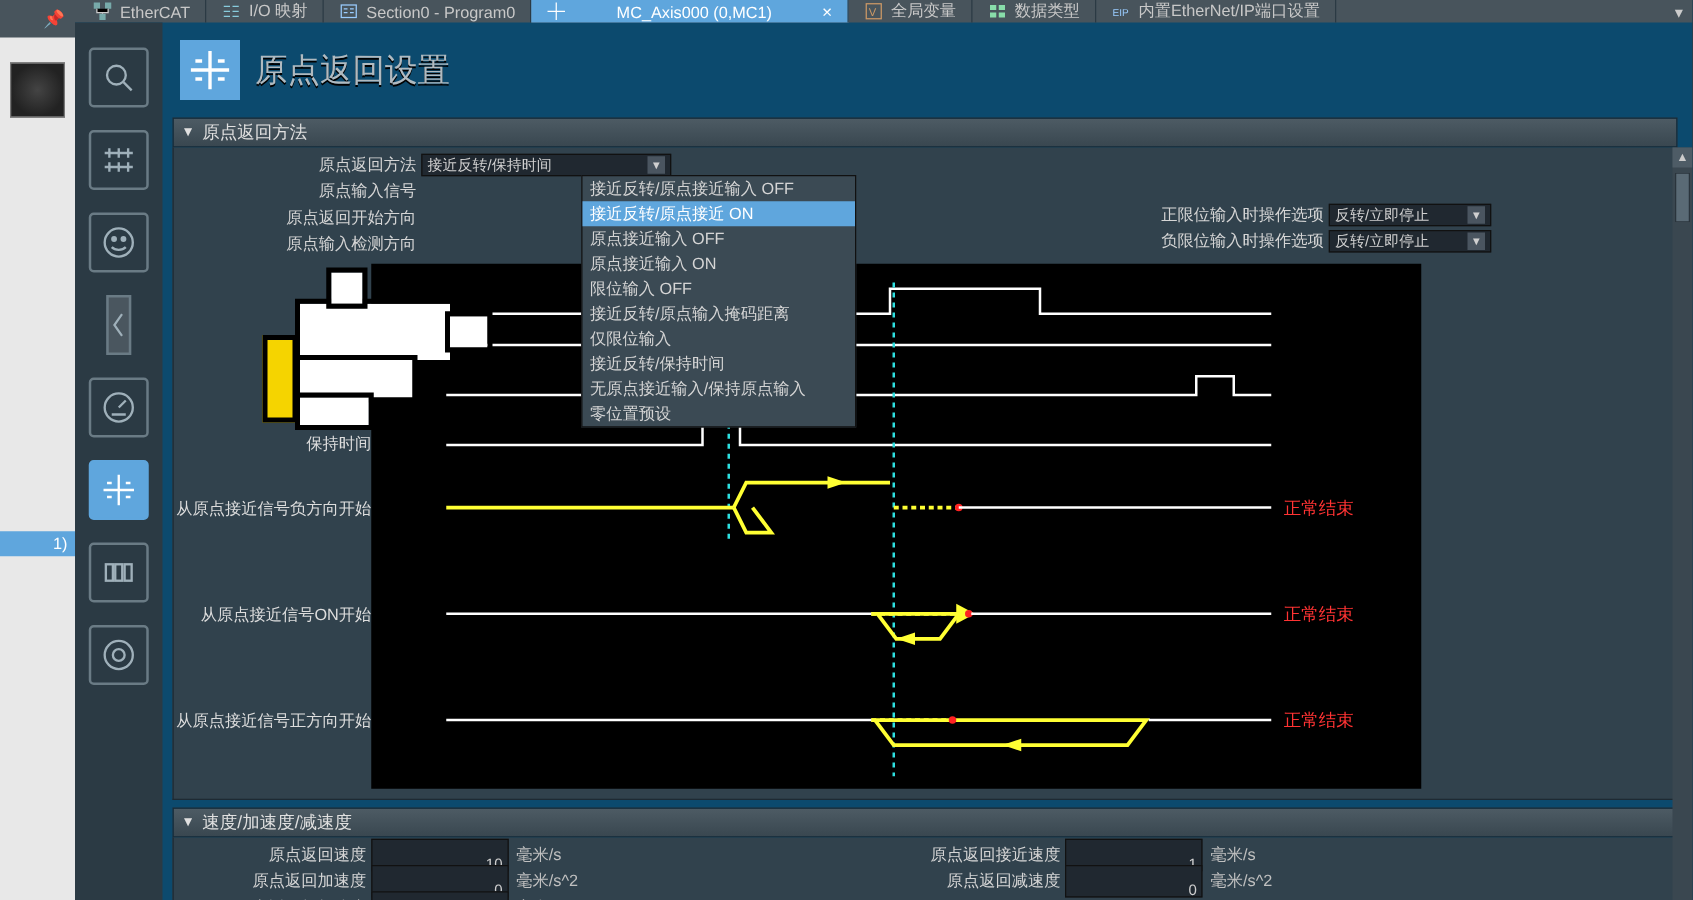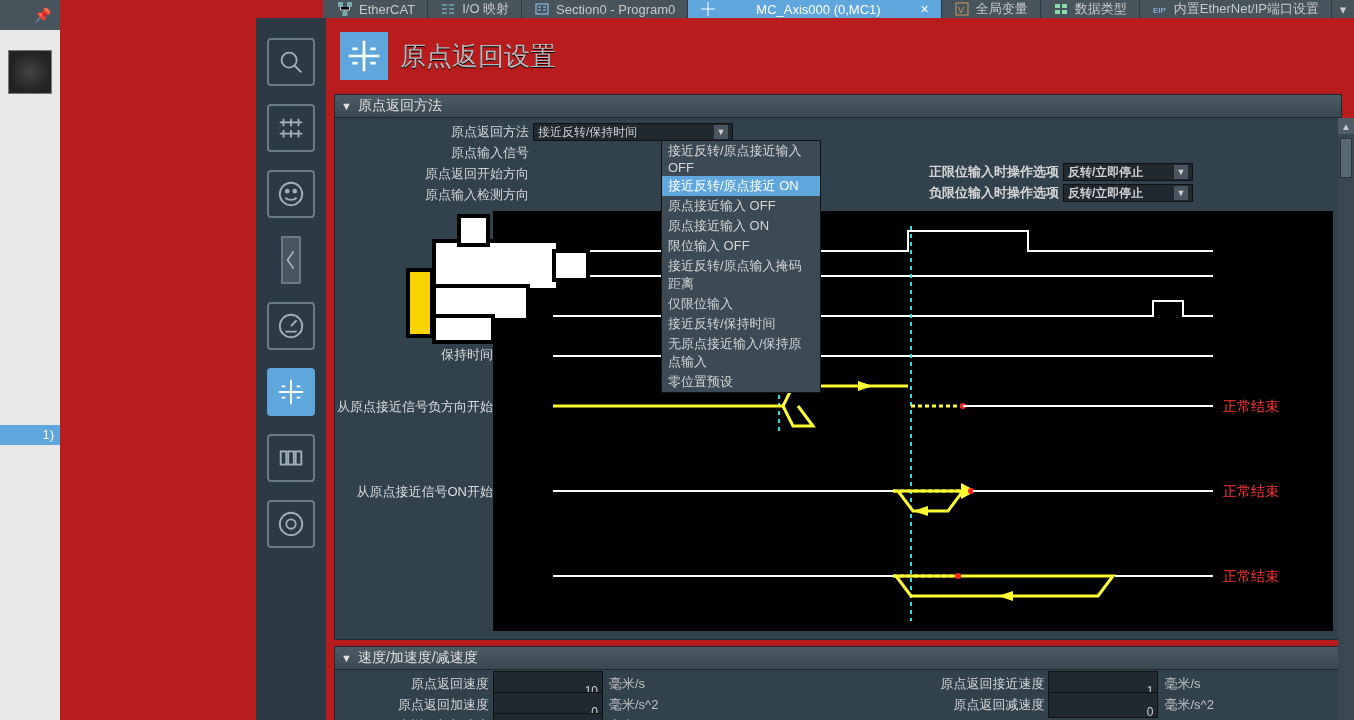--- a/index.html
+++ b/index.html
@@ -6,21 +6,21 @@
   body { background: #2b3a44; color: #d0d0d0; width: 1354px; height: 720px; overflow: hidden; font-size: 13px; }
   .root { display: flex; width: 100%; height: 100%; }
 
   
   .left-stub { width: 60px; background: #e8e8e8; color: #333; position: relative; }
   .left-stub::before { content:''; position:absolute; top:0; left:0; right:0; height:30px; background:#48545c;}
   .left-stub-pin { position:absolute; top:7px; right:8px; color:#ddd; font-size:14px; }
   .left-stub-sel { position:absolute; top:425px; left:0; right:0; height:20px; background:#5fa6dd; color:#fff; text-align:right; padding-right:6px; line-height:20px;}
   .left-stub-thumb { position:absolute; top:50px; left:8px; width:44px; height:44px; border:1px solid #777; background:#333 radial-gradient(circle at 50% 50%, #444 0,#222 70%); }
 
-  .main { flex:1; display:flex; flex-direction:column; background:#b91c1c;align-items:flex-end; }
+  .main { flex:1; display:flex; flex-direction:column; background:#0c4a6e; }
 
   
   .tabstrip { height:30px; display:flex; align-items:stretch; background:#48545c; padding-left:2px; }
   .tab { display:flex; align-items:center; gap:6px; padding:0 12px; color:#c8c8c8; border-right:1px solid #2b3a44; cursor:pointer; font-size:13px;}
   .tab.active { background:#5fa6dd; color:#fff;gap:40px; }
   .tab-close { color:#fff; font-size:14px; }
   .tab-ico { width:16px; height:16px; display:inline-flex; align-items:center; justify-content:center; }
   .tab-arrow { margin-left:auto; width:22px; display:flex; align-items:center; justify-content:center; color:#ccc;}
 
   
@@ -48,21 +48,21 @@
   .param-row { display:flex; align-items:center; height:20px;}
   .param-label { text-align:right; width:190px; font-size:13px; color:#d5d5d5; padding-right:4px;}
   .param-select { width:200px; height:18px; background:#202830; border:1px solid #111; color:#d0d0d0; font-size:12px; display:flex; align-items:center; padding:0 4px; position:relative; cursor:pointer;}
   .param-select .caret { margin-left:auto; width:14px; height:14px; background:#4a5560; display:flex; align-items:center; justify-content:center; font-size:9px;}
   .param-right .param-label{ width:200px;}
   .param-right .param-select{ width:130px;}
   .param-input { width:110px; height:18px; background:#202830; border:1px solid #111; color:#d0d0d0; text-align:right; padding:12px 4px; font-size:12px;}
   .unit { margin-left:6px; color:#c0c0c0;}
 
   
-  .dropdown { position:absolute; left:326px; top:22px; width:160px; background:#3b4a54; border:1px solid #111; z-index:50;}
+  .dropdown { position:absolute; left:326px; top:22px; width:220px; background:#3b4a54; border:1px solid #111; z-index:50;}
   .dropdown-item { padding:1px 6px; font-size:13px; color:#d5d5d5; cursor:pointer;}
   .dropdown-item.sel { background:#5fa6dd; color:#fff;}
 
   
   .diagram { margin:6px 0 0 150px; width:840px; height:420px; background:#000; position:relative;}
   .diag-label { position:absolute; right:840px; width:220px; text-align:right; color:#ddd; font-size:13px;}
   .end-label { position:absolute; color:#ff3333; font-size:14px;}
 
   
   .pointer { position:absolute; left:80px; top:190px; z-index:60; pointer-events:none;}
@@ -240,21 +240,21 @@
                   <div class="param-label">原点输入信号</div>
                   <div class="param-select" style="visibility:hidden"></div>
                 </div>
                 <div class="param-row">
                   <div class="param-label">原点返回开始方向</div>
                 </div>
                 <div class="param-row">
                   <div class="param-label">原点输入检测方向</div>
                 </div>
               </div>
-              <div class="param-col param-right" style="margin-left:auto; margin-right:140px; margin-top:40px;font-weight:bold;">
+              <div class="param-col param-right" style="margin-left:auto; margin-right:140px; margin-top:40px;">
                 <div class="param-row">
                   <div class="param-label">正限位输入时操作选项</div>
                   <div class="param-select">
                     <span>反转/立即停止</span>
                     <span class="caret">▼</span>
                   </div>
                 </div>
                 <div class="param-row">
                   <div class="param-label">负限位输入时操作选项</div>
                   <div class="param-select">
@@ -323,20 +323,21 @@
                 </g>
                 <path d="M400 365 H465" stroke="#ffff33" stroke-width="3" stroke-dasharray="4 3"></path>
                 <circle cx="465" cy="365" r="3" fill="#ff2222"></circle>
                 <line x1="60" y1="365" x2="400" y2="365" stroke="#fff" stroke-width="2"></line>
                 <line x1="622" y1="365" x2="720" y2="365" stroke="#fff" stroke-width="2"></line>
               </svg>
 
               <div class="diag-label" style="top:135px">保持时间</div>
               <div class="diag-label" style="top:187px">从原点接近信号负方向开始</div>
               <div class="diag-label" style="top:272px">从原点接近信号ON开始</div>
+              <div class="diag-label" style="top:357px">从原点接近信号正方向开始</div>
 
               <div class="end-label" style="top:187px; left:730px">正常结束</div>
               <div class="end-label" style="top:272px; left:730px">正常结束</div>
               <div class="end-label" style="top:357px; left:730px">正常结束</div>
             </div>
           </div>
         </div>
 
         <div class="section">
           <div class="section-header">

